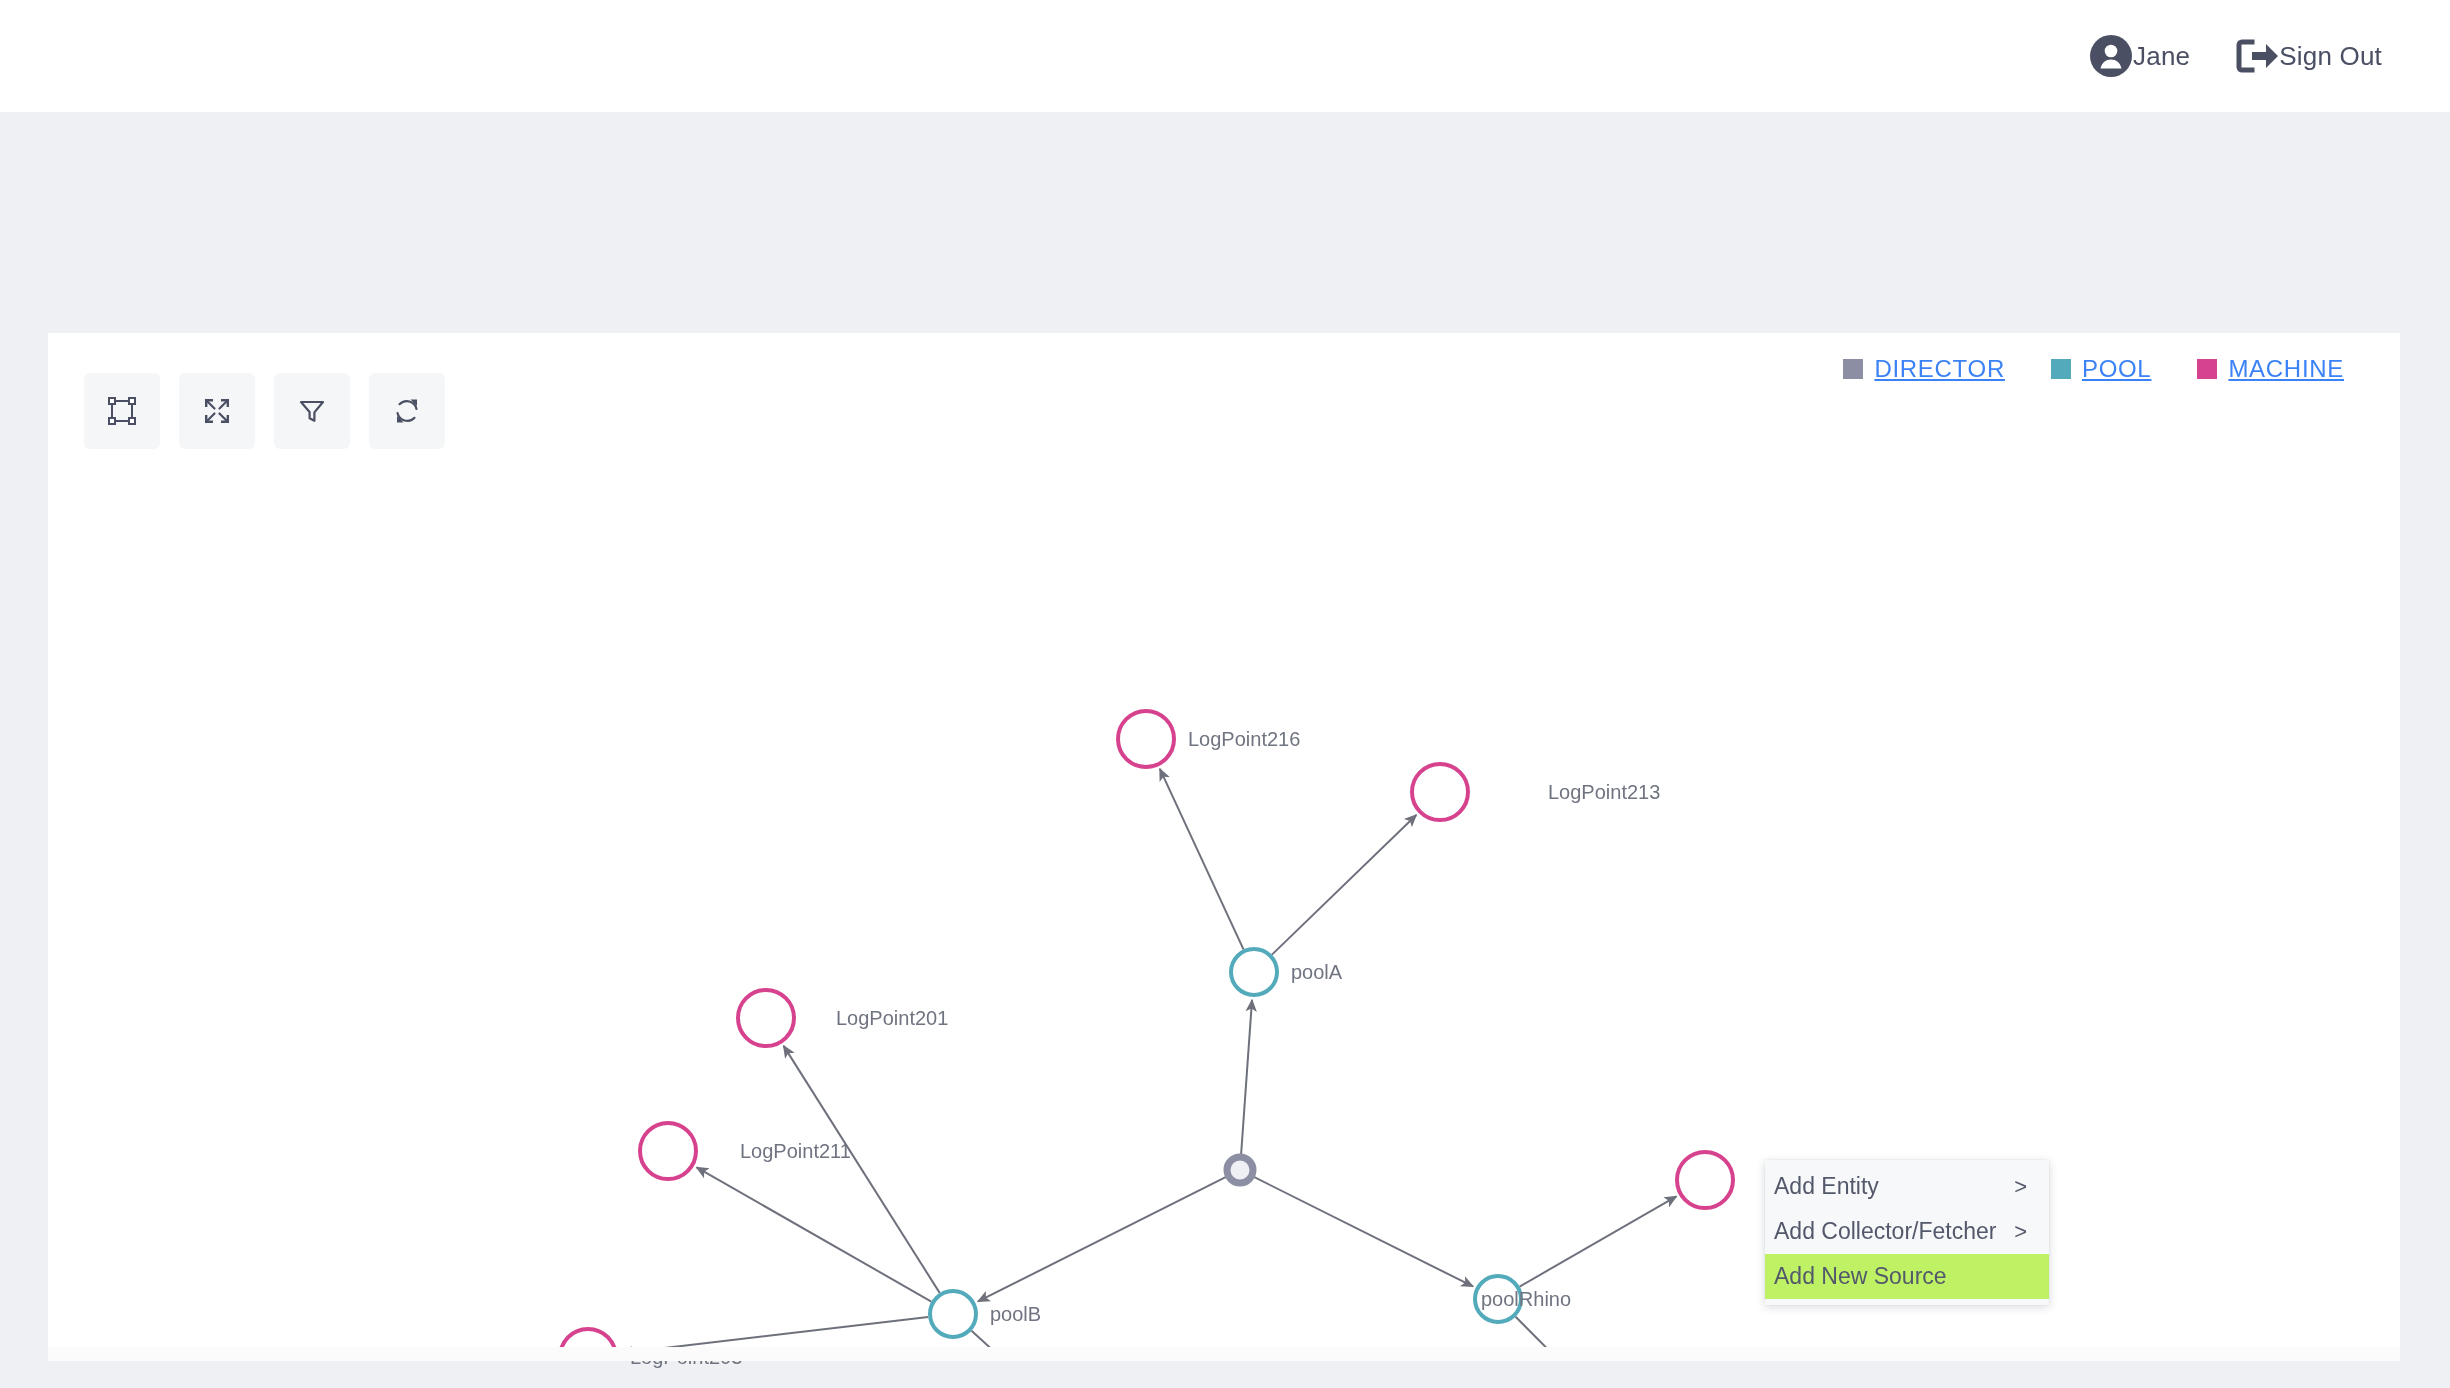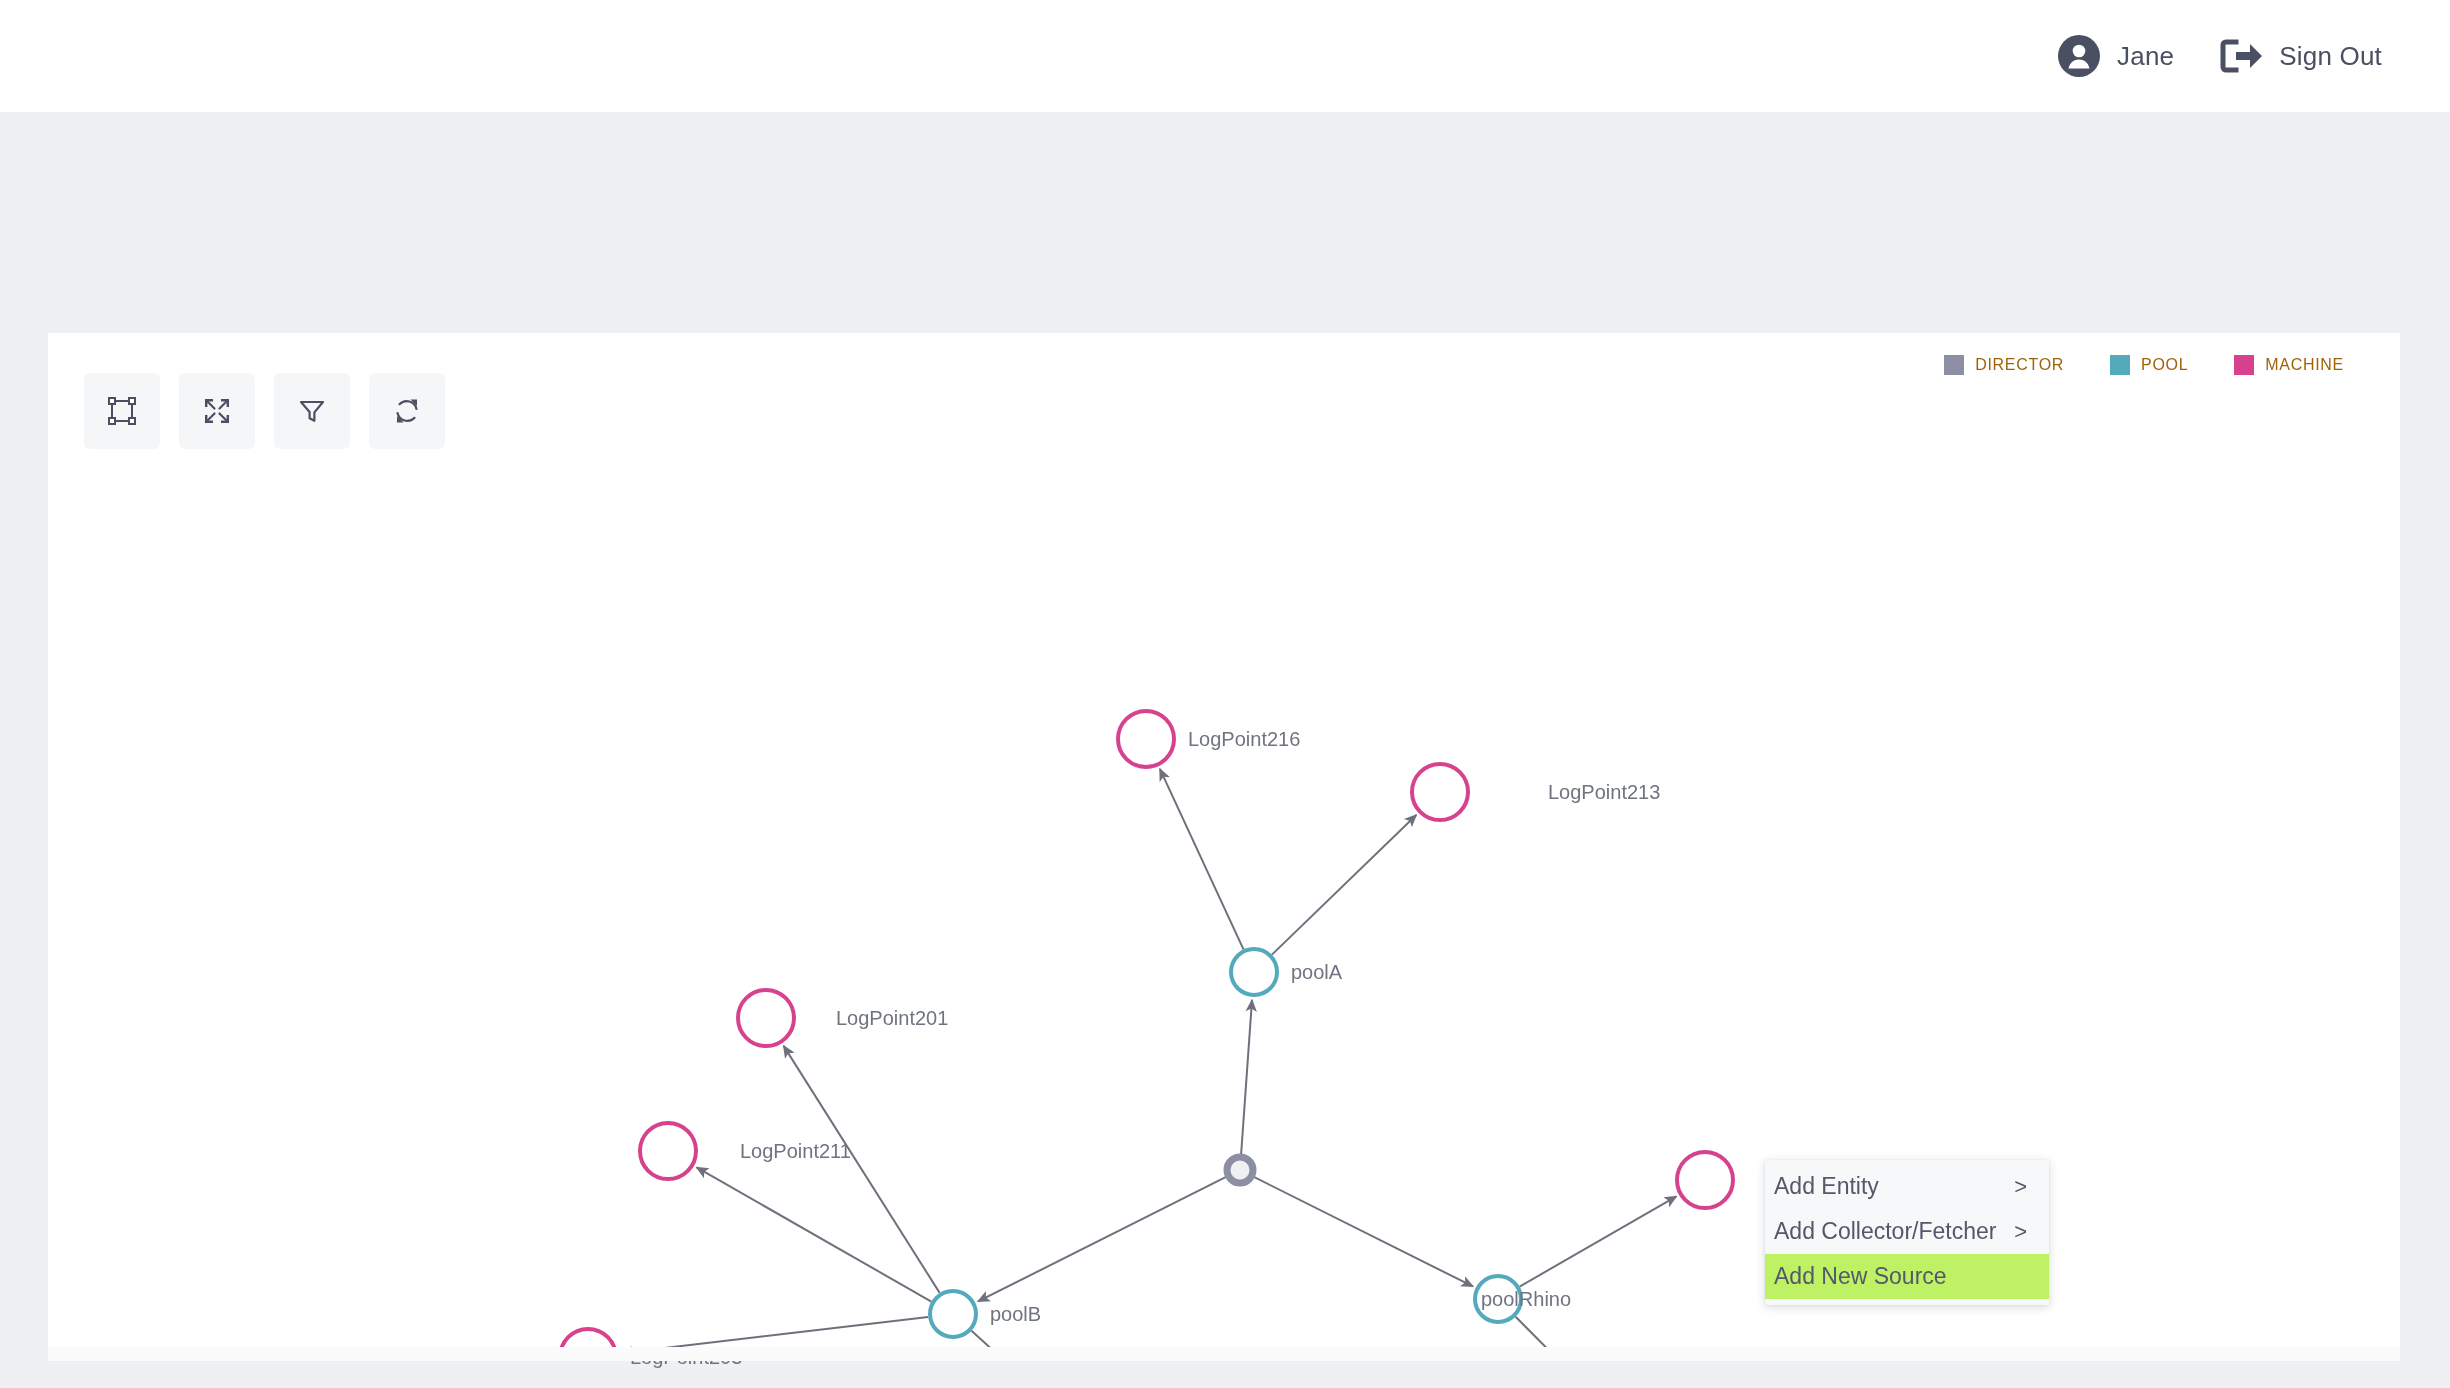--- a/index.html
+++ b/index.html
@@ -15,21 +15,21 @@
 
   
   .header {
     position: absolute; left: 0; top: 0;
     width: 2450px; height: 112px;
     background: #ffffff;
     display: flex; align-items: center; justify-content: flex-end;
   }
   .header-right { display: flex; align-items: center; gap: 46px; padding-right: 68px; }
   .user-block, .signout-block {
-    display: flex; align-items: center; gap: 17px;
+    display: flex; align-items: center; gap: 1px;
     cursor: pointer;
   }
   .avatar-icon { width: 42px; height: 42px; display: block; }
   .signout-icon { width: 42px; height: 34px; display: block; }
   .header-label {
     font-size: 26px; color: #4a4f63; letter-spacing: .2px; white-space: nowrap;
   }
 
   
   .page-title {
@@ -61,21 +61,21 @@
   .tool-btn svg { display: block; }
 
   
   .legend {
     position: absolute; right: 56px; top: 22px;
     display: flex; align-items: center; gap: 46px;
   }
   .legend-item { display: flex; align-items: center; gap: 11px; }
   .legend-swatch { width: 20px; height: 20px; display: block; }
   .legend-label {
-    font-size: 16px; color: #a16207; letter-spacing: .7px; white-space: nowrap;
+    font-size: 24px; color: #3b82f6; letter-spacing: .7px; white-space: nowrap; text-decoration: underline;
   }
 
   
   .graph { position: absolute; left: 0; top: 0; width: 2352px; height: 1014px; }
   .node-label {
     position: absolute;
     font-size: 20px; color: #6f7480;
     white-space: nowrap; transform: translateY(-50%);
   }
 

